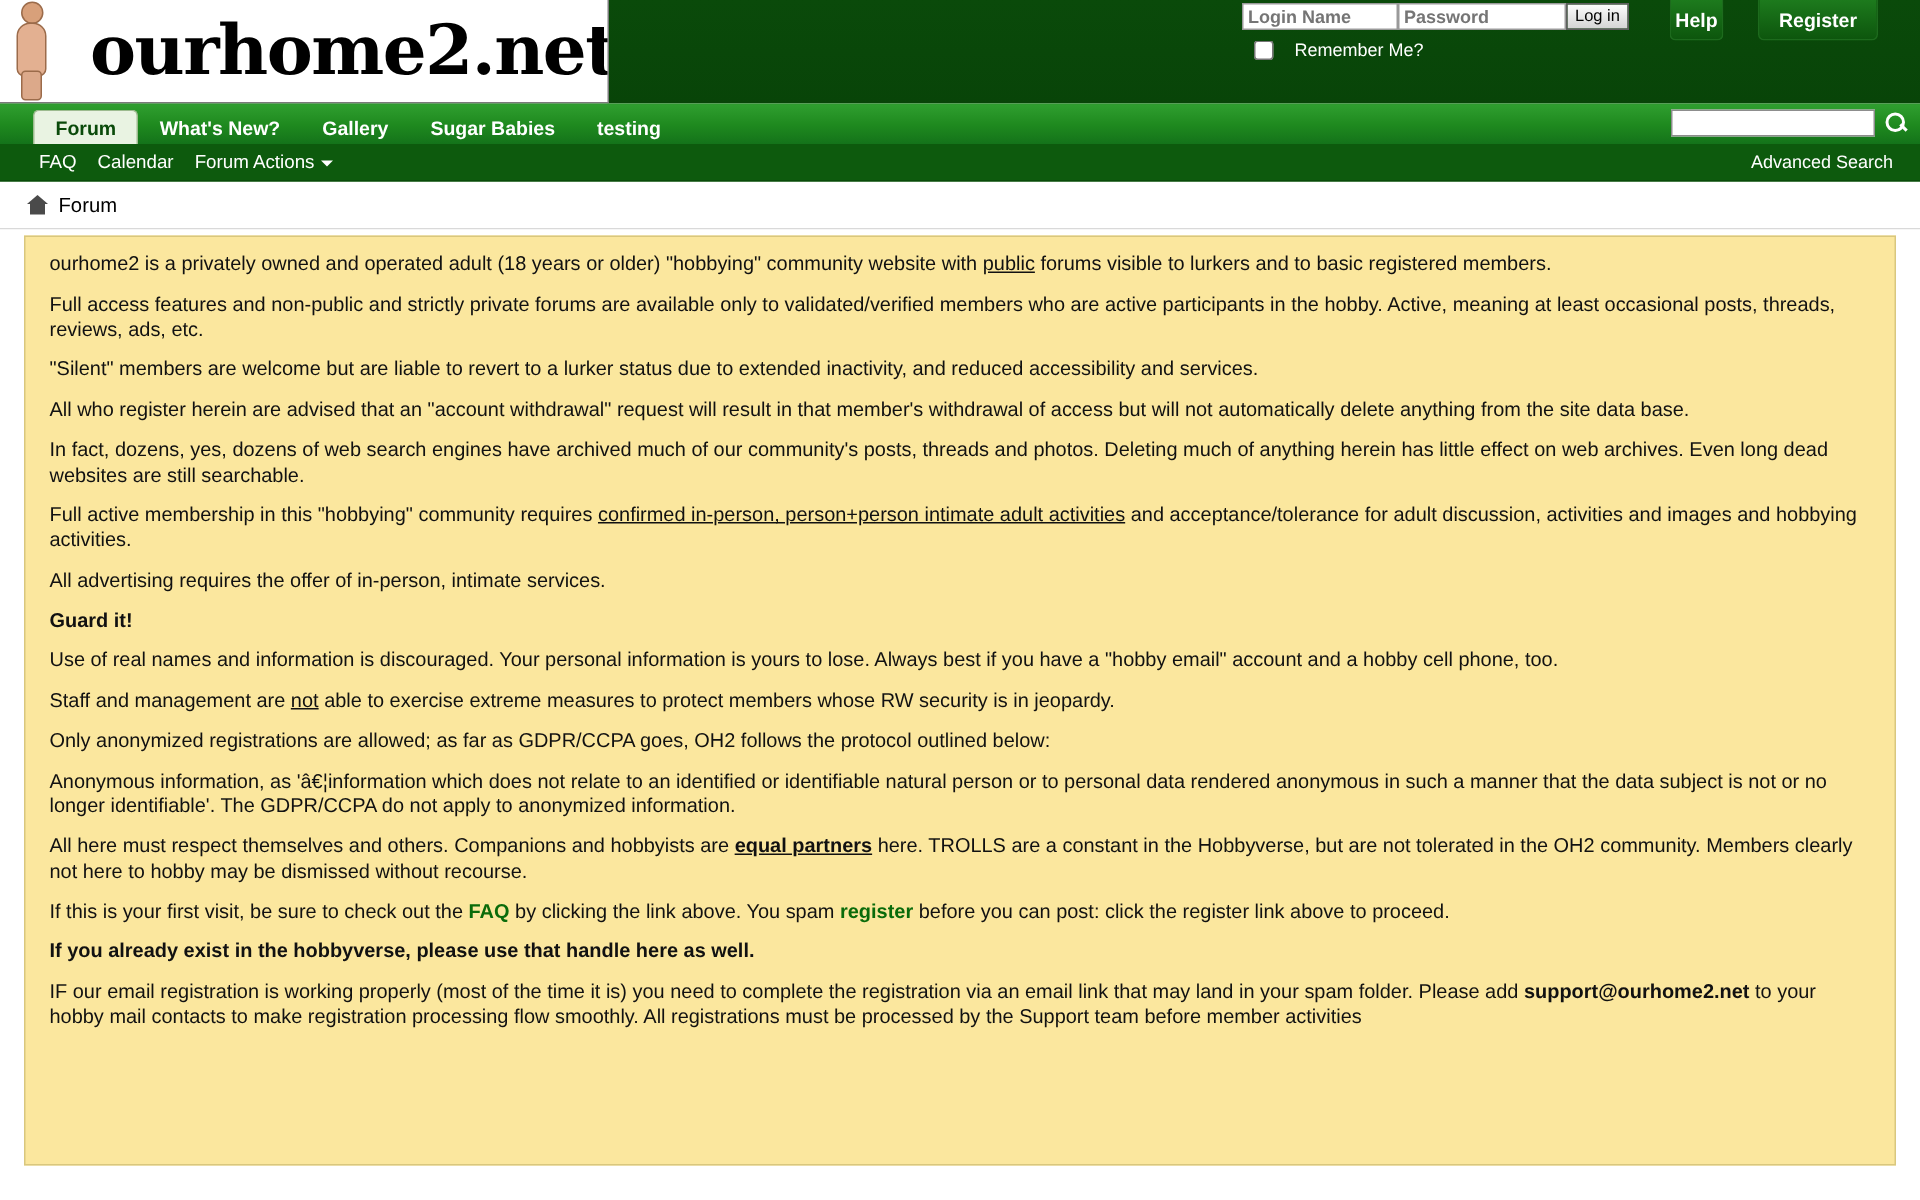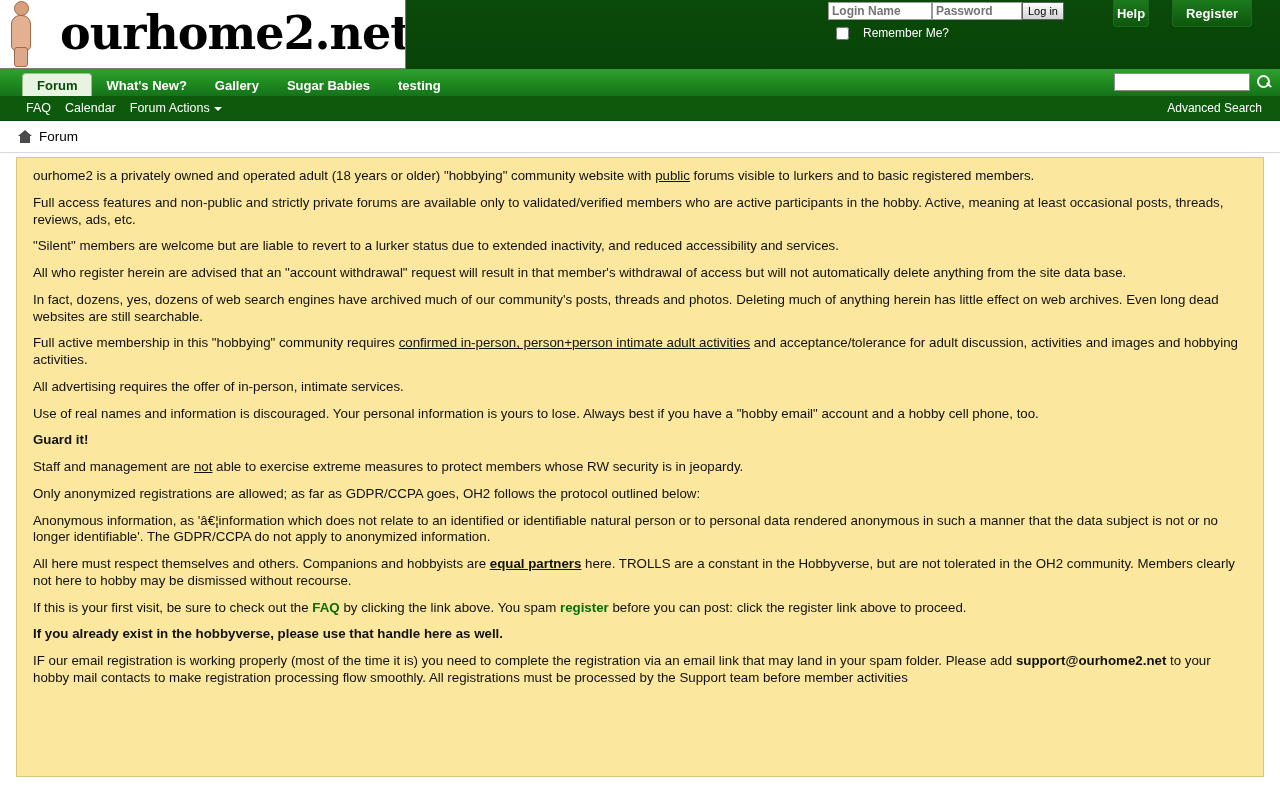--- a/index.html
+++ b/index.html
@@ -81,21 +81,21 @@
   .login-input {
     width: 104px; height: 18px;
     border: 1px solid #9a9a9a;
     background: #fff;
     font-family: "Liberation Sans", sans-serif;
     font-size: 12px;
     font-weight: bold;
     color: #6f6f6f;
     padding: 0 3px;
   }
-  .login-input.pw { width: 90px; }
+  .login-input.pw { width: 112px; }
   .login-btn {
     height: 18px;
     border: 1px solid #5f5f5f;
     background: linear-gradient(to bottom,#fdfdfd,#d4d4d4);
     font-family: "Liberation Sans", sans-serif;
     font-size: 11px;
     color: #000;
     padding: 0 5px;
     cursor: pointer;
   }
@@ -339,24 +339,24 @@
     <p>"Silent" members are welcome but are liable to revert to a lurker status due to extended inactivity, and reduced accessibility and services.</p>
 
     <p>All who register herein are advised that an "account withdrawal" request will result in that member's withdrawal of access but will not automatically delete anything from the site data base.</p>
 
     <p>In fact, dozens, yes, dozens of web search engines have archived much of our community's posts, threads and photos. Deleting much of anything herein has little effect on web archives. Even long dead websites are still searchable.</p>
 
     <p><span>Full active membership in this "hobbying" community requires </span><span class="u">confirmed in-person, person+person intimate adult activities</span><span> and acceptance/tolerance for adult discussion, activities and images and hobbying activities.</span></p>
 
     <p>All advertising requires the offer of in-person, intimate services.</p>
 
+    <p><b>Guard it!</b></p>
+
     <p>Use of real names and information is discouraged. Your personal information is yours to lose. Always best if you have a "hobby email" account and a hobby cell phone, too.</p>
 
-    <p><b>Guard it!</b></p>
-
     <p><span>Staff and management are </span><span class="u">not</span><span> able to exercise extreme measures to protect members whose RW security is in jeopardy.</span></p>
 
     <p>Only anonymized registrations are allowed; as far as GDPR/CCPA goes, OH2 follows the protocol outlined below:</p>
 
     <p>Anonymous information, as 'â€¦information which does not relate to an identified or identifiable natural person or to personal data rendered anonymous in such a manner that the data subject is not or no longer identifiable'. The GDPR/CCPA do not apply to anonymized information.</p>
 
     <p><span>All here must respect themselves and others. Companions and hobbyists are </span><span class="link-bold-u">equal partners</span><span> here. TROLLS are a constant in the Hobbyverse, but are not tolerated in the OH2 community. Members clearly not here to hobby may be dismissed without recourse.</span></p>
 
     <p><span>If this is your first visit, be sure to check out the </span><span class="link-green">FAQ</span><span> by clicking the link above. You spam </span><span class="link-green">register</span><span> before you can post: click the register link above to proceed.</span></p>
 

